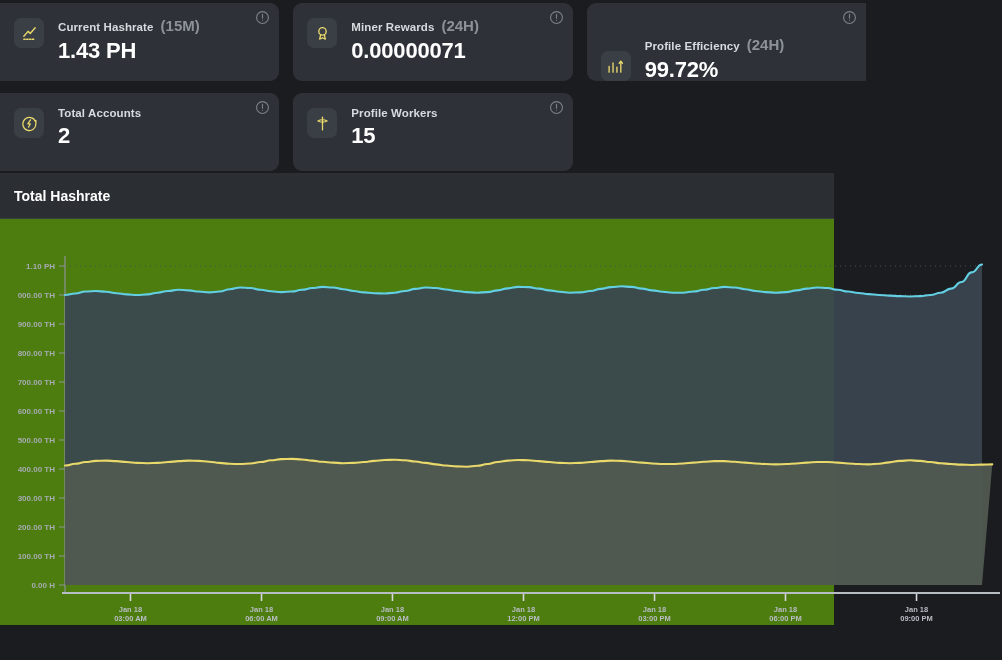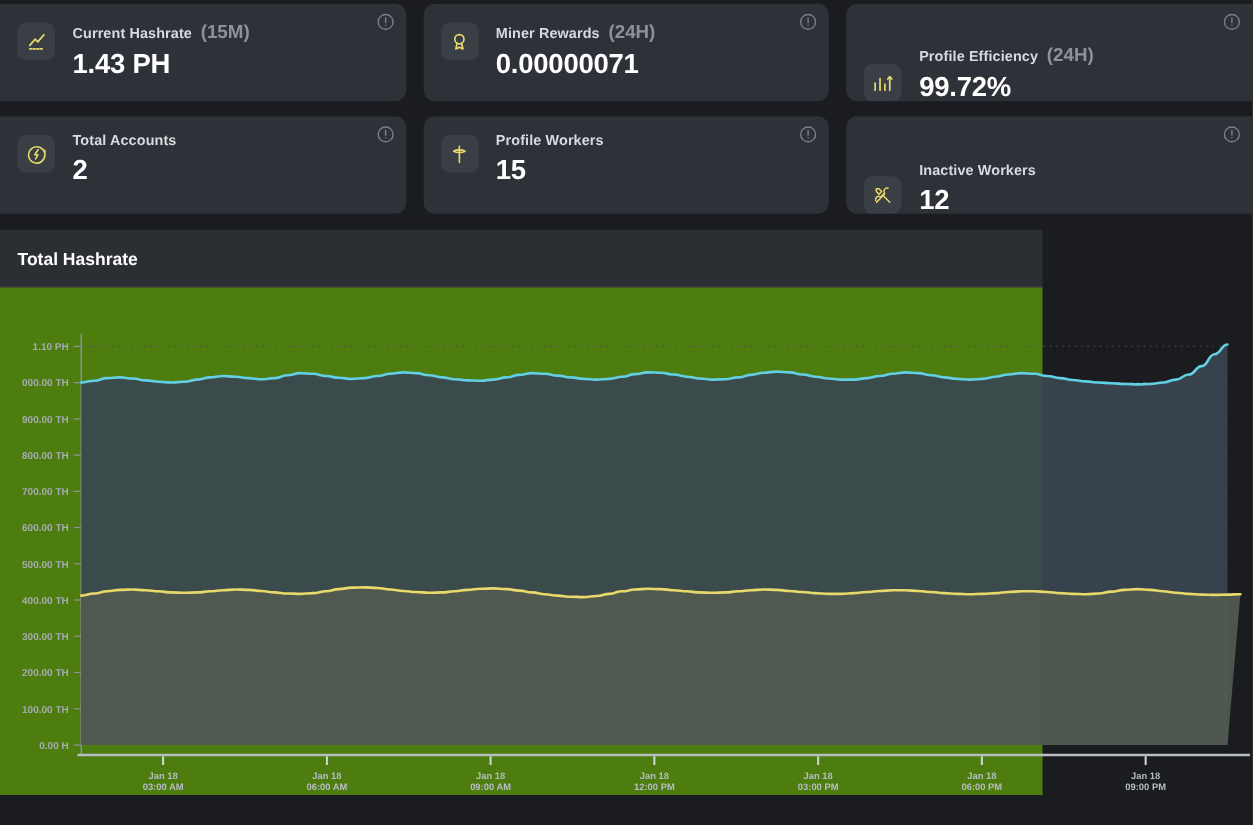--- a/index.html
+++ b/index.html
@@ -9,21 +9,21 @@
     font-family: "Liberation Sans", sans-serif;
     overflow: hidden;
   }
 
   
   .stats-grid {
     display: grid;
     grid-template-columns: repeat(3, 1fr);
     gap: 12px 14px;
     padding: 3px 0 0 0;
-    width: 1002px;
+    width: 866px;
   }
   .stat-card {
     position: relative;
     background: #2e3238;
     border-radius: 9px;
     height: 78px;
     padding: 13px 14px 0 14px;
     display: flex;
     align-items: flex-start;
     overflow: hidden;
@@ -67,21 +67,21 @@
   }
   .info-icon {
     position: absolute;
     top: 7px; right: 9px;
     width: 15px; height: 15px;
     opacity: .72;
   }
 
   
   .chart-panel {
-    margin-top: 13px;
+    margin-top: 2px;
     background: #2b2e33;
     width: 834px;
   }
   .chart-header {
     height: 46px;
     display: flex; align-items: center;
     padding: 0 14px;
     border-bottom: 1px solid #3a3d43;
   }
   .chart-header-title {
@@ -213,42 +213,20 @@
       </div>
       <div class="card-value">15</div>
     </div>
     <svg class="info-icon" viewBox="0 0 24 24" fill="none" stroke="#9aa0a7" stroke-width="1.8" stroke-linecap="round">
       <circle cx="12" cy="12" r="9.5"></circle>
         <path d="M12 7 L12 13"></path>
         <path d="M12 16.3 L12 16.4"></path>
     </svg>
   </div>
 
-  <div class="stat-card">
-    <div class="icon-box">
-      <svg width="17" height="17" viewBox="0 0 24 24" fill="none" stroke="#e9d96b" stroke-width="1.7" stroke-linecap="round" stroke-linejoin="round">
-        <path d="M4.5 19.5 L13.5 10.5"></path>
-        <path d="M17.5 3.6 A3.6 3.6 0 0 0 13.6 9.2 L9.2 13.6 A3.6 3.6 0 0 0 3.6 17.5"></path>
-        <path d="M19.5 19.5 L12.8 12.8"></path>
-        <path d="M4.3 4.3 L7.4 4.3 L10.4 7.3 L7.3 10.4 L4.3 7.4 Z"></path>
-      </svg>
-    </div>
-    <div class="card-body">
-      <div class="card-title-row">
-        <span class="card-label">Inactive Workers</span>
-        <span class="card-period"></span>
-      </div>
-      <div class="card-value">12</div>
-    </div>
-    <svg class="info-icon" viewBox="0 0 24 24" fill="none" stroke="#9aa0a7" stroke-width="1.8" stroke-linecap="round">
-      <circle cx="12" cy="12" r="9.5"></circle>
-        <path d="M12 7 L12 13"></path>
-        <path d="M12 16.3 L12 16.4"></path>
-    </svg>
-  </div>
 </div>
 
 <div class="chart-panel">
   <div class="chart-header">
     <span class="chart-header-title">Total Hashrate</span>
   </div>
   <div class="chart-area">
     <svg class="chart-svg" id="chart-svg" width="1002" height="406" viewBox="0 0 1002 406">
         <line x1="65" y1="47" x2="982" y2="47" stroke="#4a4e55" stroke-width="1" stroke-dasharray="1 4"></line>
         <line x1="59" y1="47" x2="65" y2="47" stroke="#8d9298" stroke-width="1"></line>

